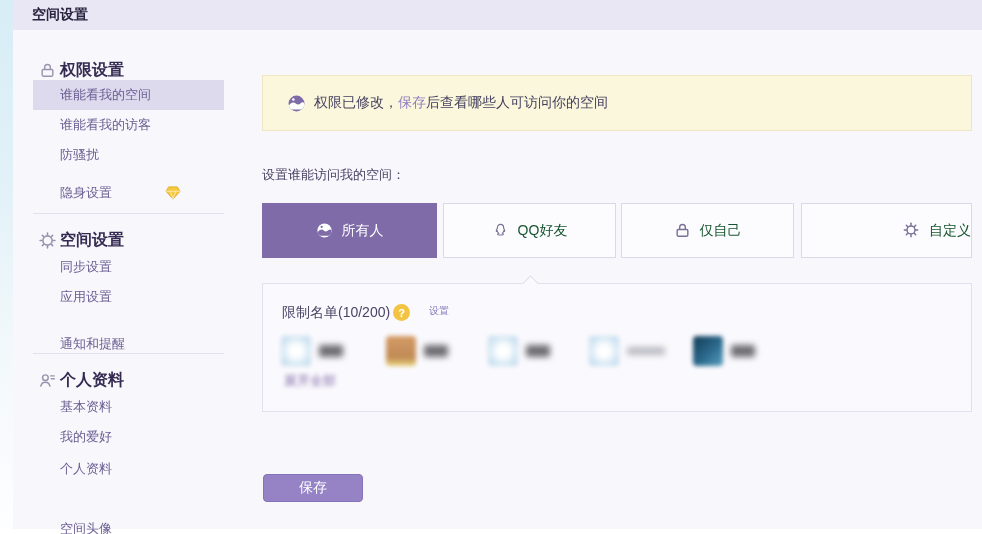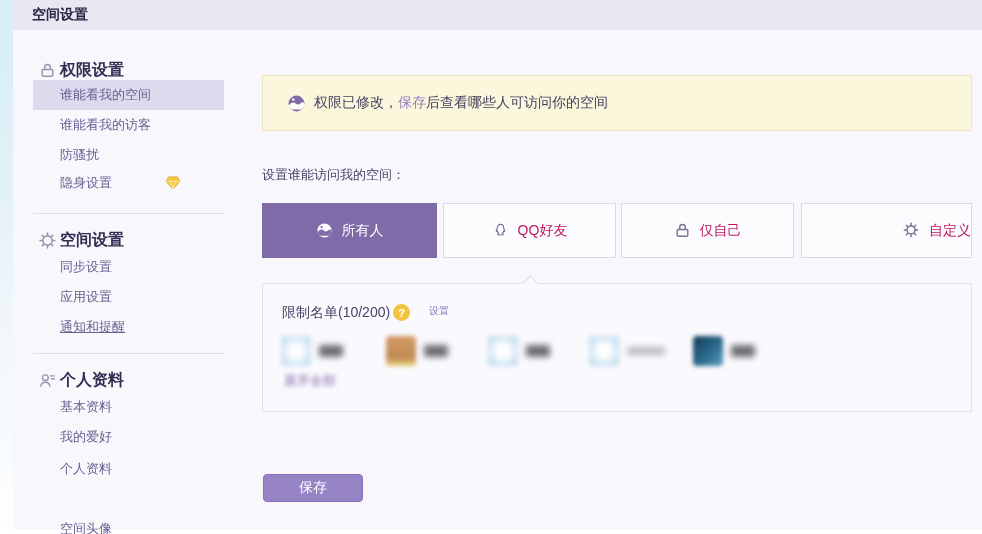--- a/index.html
+++ b/index.html
@@ -31,21 +31,21 @@
   .banner { position:absolute; left:249px; top:75px; width:710px; height:56px;
     background:#fbf7dc; border:1px solid #eee6c2; display:flex; align-items:center; padding-left:24px; }
   .banner .bicon { width:19px; height:19px; margin-right:8px; display:flex; }
   .banner .btext { font-size:14px; color:#45405f; }
   .banner .blink { color:#8f7ec2; cursor:pointer; }
 
   .section-label { position:absolute; left:249px; top:166px; font-size:13px; color:#4a4365; }
 
   .tabs { position:absolute; left:249px; top:203px; width:710px; height:55px; }
   .tab { position:absolute; top:0; height:55px; background:#fcfcfe; border:1px solid #dcd8ea;
-    display:flex; align-items:center; justify-content:center; font-size:14px; color:#be185d; cursor:pointer; }
+    display:flex; align-items:center; justify-content:center; font-size:14px; color:#14532d; cursor:pointer; }
   .tab .ticon { width:17px; height:17px; margin-right:9px; display:flex; }
   .tab.selected { background:#7e6ba8; border-color:#7e6ba8; color:#ffffff; }
   .tab0 { left:0; width:175px; } .tab1 { left:181px; width:173px; }
   .tab2 { left:359px; width:173px; } .tab3 { left:539px; width:171px;justify-content:flex-end; }
 
   .panel { position:absolute; left:249px; top:283px; width:710px; height:129px;
     background:#faf9fd; border:1px solid #e2dfef; }
   .caret { position:absolute; top:-9px; left:259px; width:16px; height:9px; overflow:hidden; }
   .caret::before { content:''; position:absolute; left:2px; top:3px; width:11px; height:11px;
     background:#faf9fd; border:1px solid #e2dfef; transform:rotate(45deg); }
@@ -98,21 +98,21 @@
   </div>
   <div class="side-row side-item active" style="top:80px;">
     <span class="lbl">谁能看我的空间</span>
   </div>
   <div class="side-row side-item" style="top:110px;">
     <span class="lbl">谁能看我的访客</span>
   </div>
   <div class="side-row side-item" style="top:140px;">
     <span class="lbl">防骚扰</span>
   </div>
-  <div class="side-row side-item" style="top:168px;gap:45px;">
+  <div class="side-row side-item" style="top:178px;gap:45px;">
     <span class="lbl">隐身设置</span>
     <span class="gem">
       <svg viewBox="0 0 18 16" width="16" height="14">
         <polygon points="4,1 14,1 17,6 9,15 1,6" fill="#f6c93c" stroke="#dfa92a" stroke-width="1"></polygon>
         <polyline points="1,6 17,6" stroke="#ffffff" stroke-width="0.8" fill="none" opacity="0.8"></polyline>
         <polyline points="6,6 9,15 12,6" stroke="#ffffff" stroke-width="0.8" fill="none" opacity="0.8"></polyline>
       </svg>
     </span>
   </div>
   <div class="divider" style="top:213px;"></div>
@@ -132,21 +132,21 @@
       </svg>
     </span>
     <span class="lbl">空间设置</span>
   </div>
   <div class="side-row side-item" style="top:252px;">
     <span class="lbl">同步设置</span>
   </div>
   <div class="side-row side-item" style="top:282px;">
     <span class="lbl">应用设置</span>
   </div>
-  <div class="side-row side-item" style="top:312px;text-decoration:underline;">
+  <div class="side-row side-item" style="top:329px;">
     <span class="lbl">通知和提醒</span>
   </div>
   <div class="divider" style="top:353px;"></div>
 
   <div class="side-row side-head" style="top:365px;">
     <span class="sicon">
       <svg viewBox="0 0 24 24" width="17" height="17" fill="none" stroke="#9a93ad" stroke-width="2" stroke-linecap="round">
         <circle cx="9" cy="8" r="4"></circle>
         <path d="M2.5 20c1-4 4-5.5 6.5-5.5S14.5 16 15.5 20"></path>
         <line x1="16.5" y1="5.5" x2="21.5" y2="5.5"></line>

